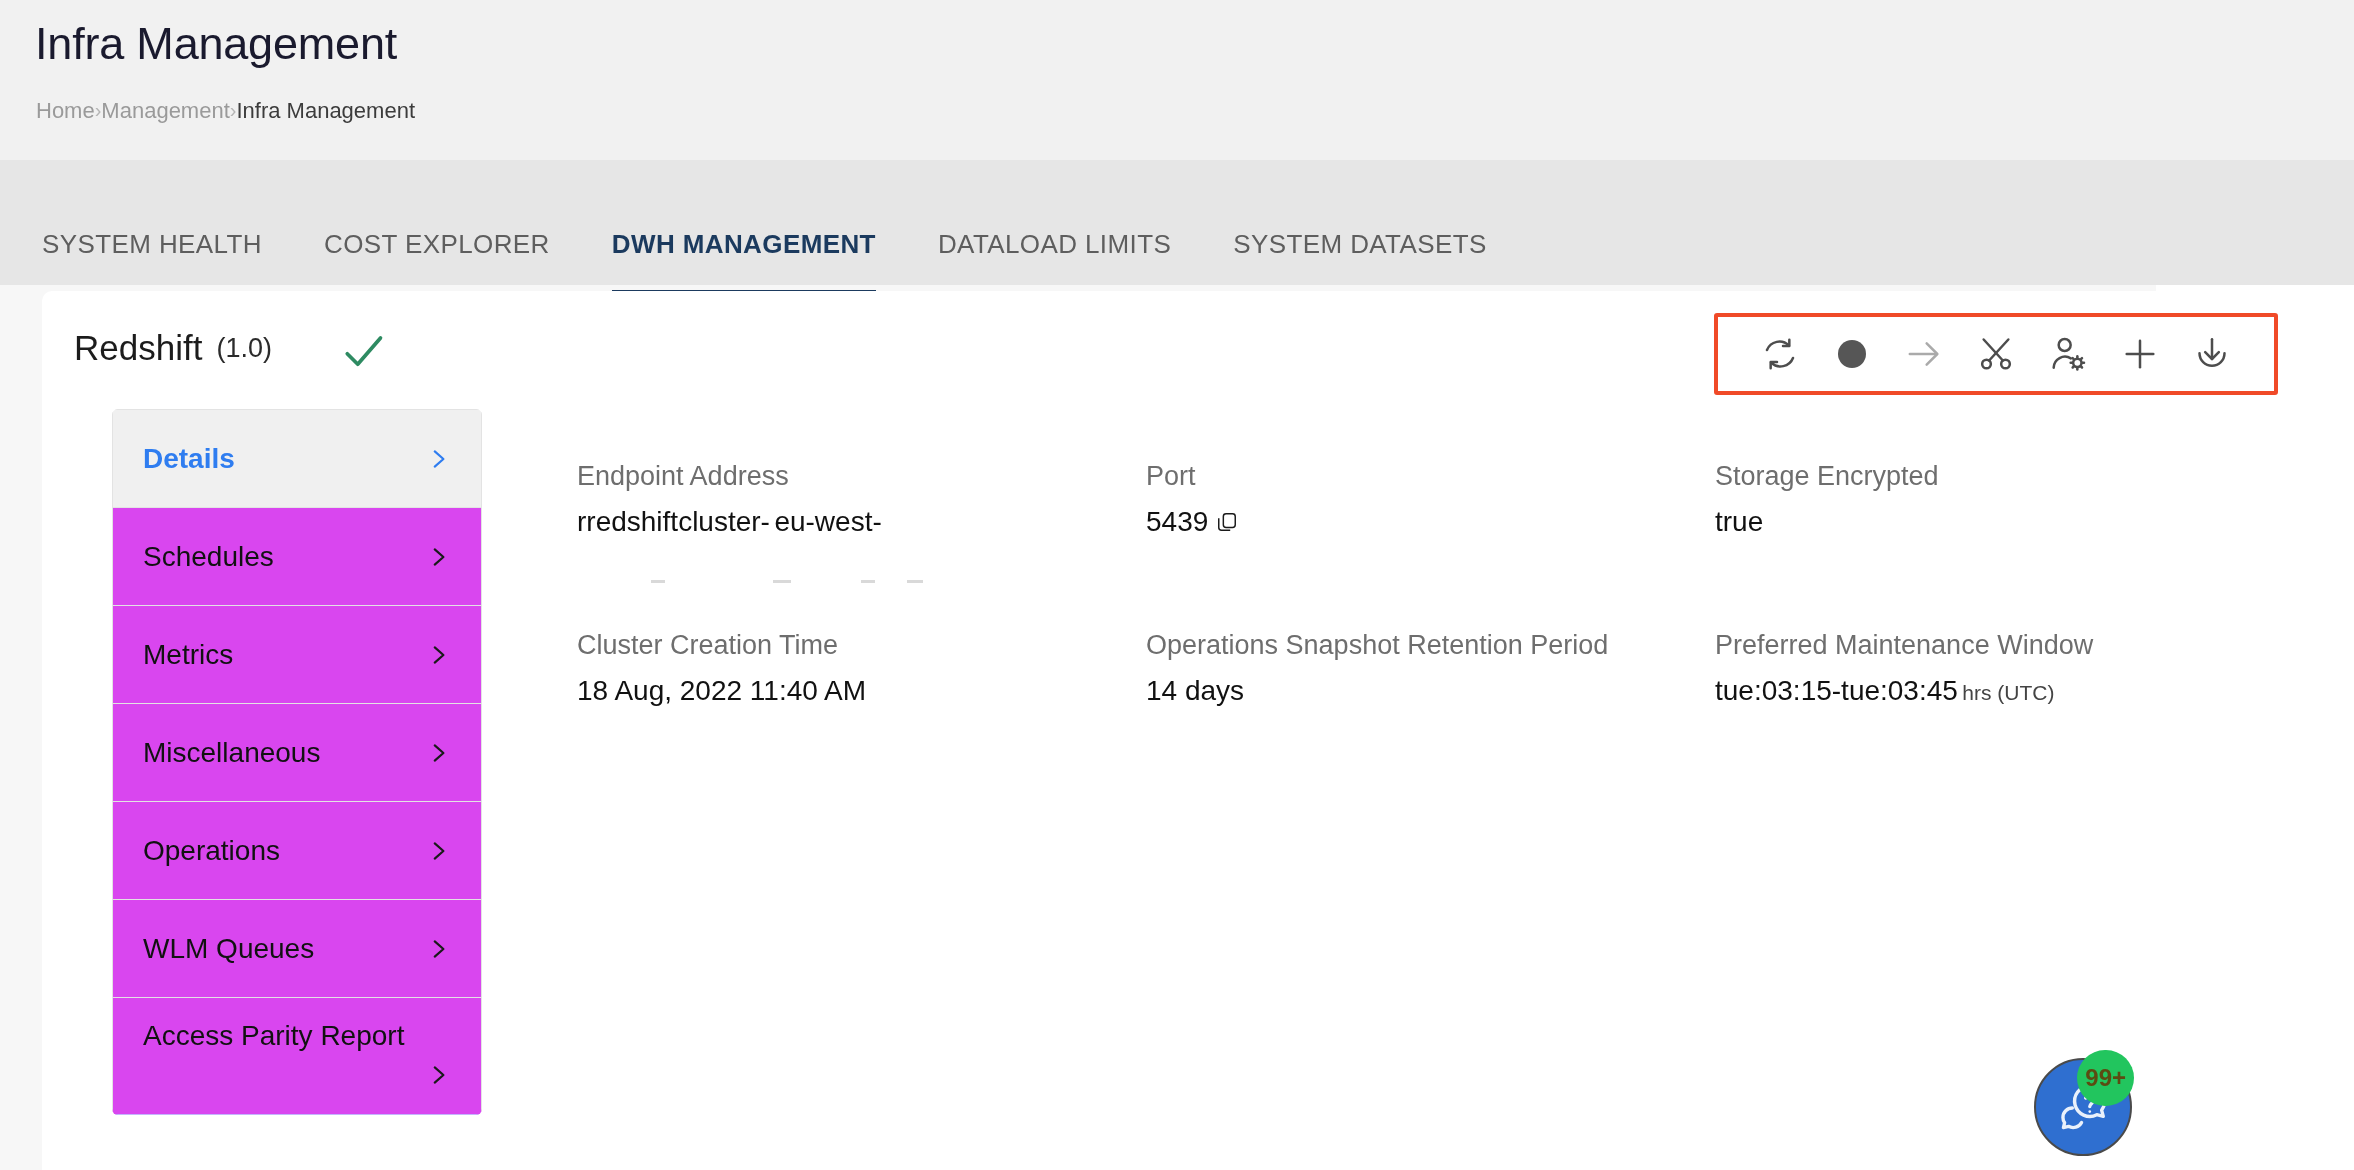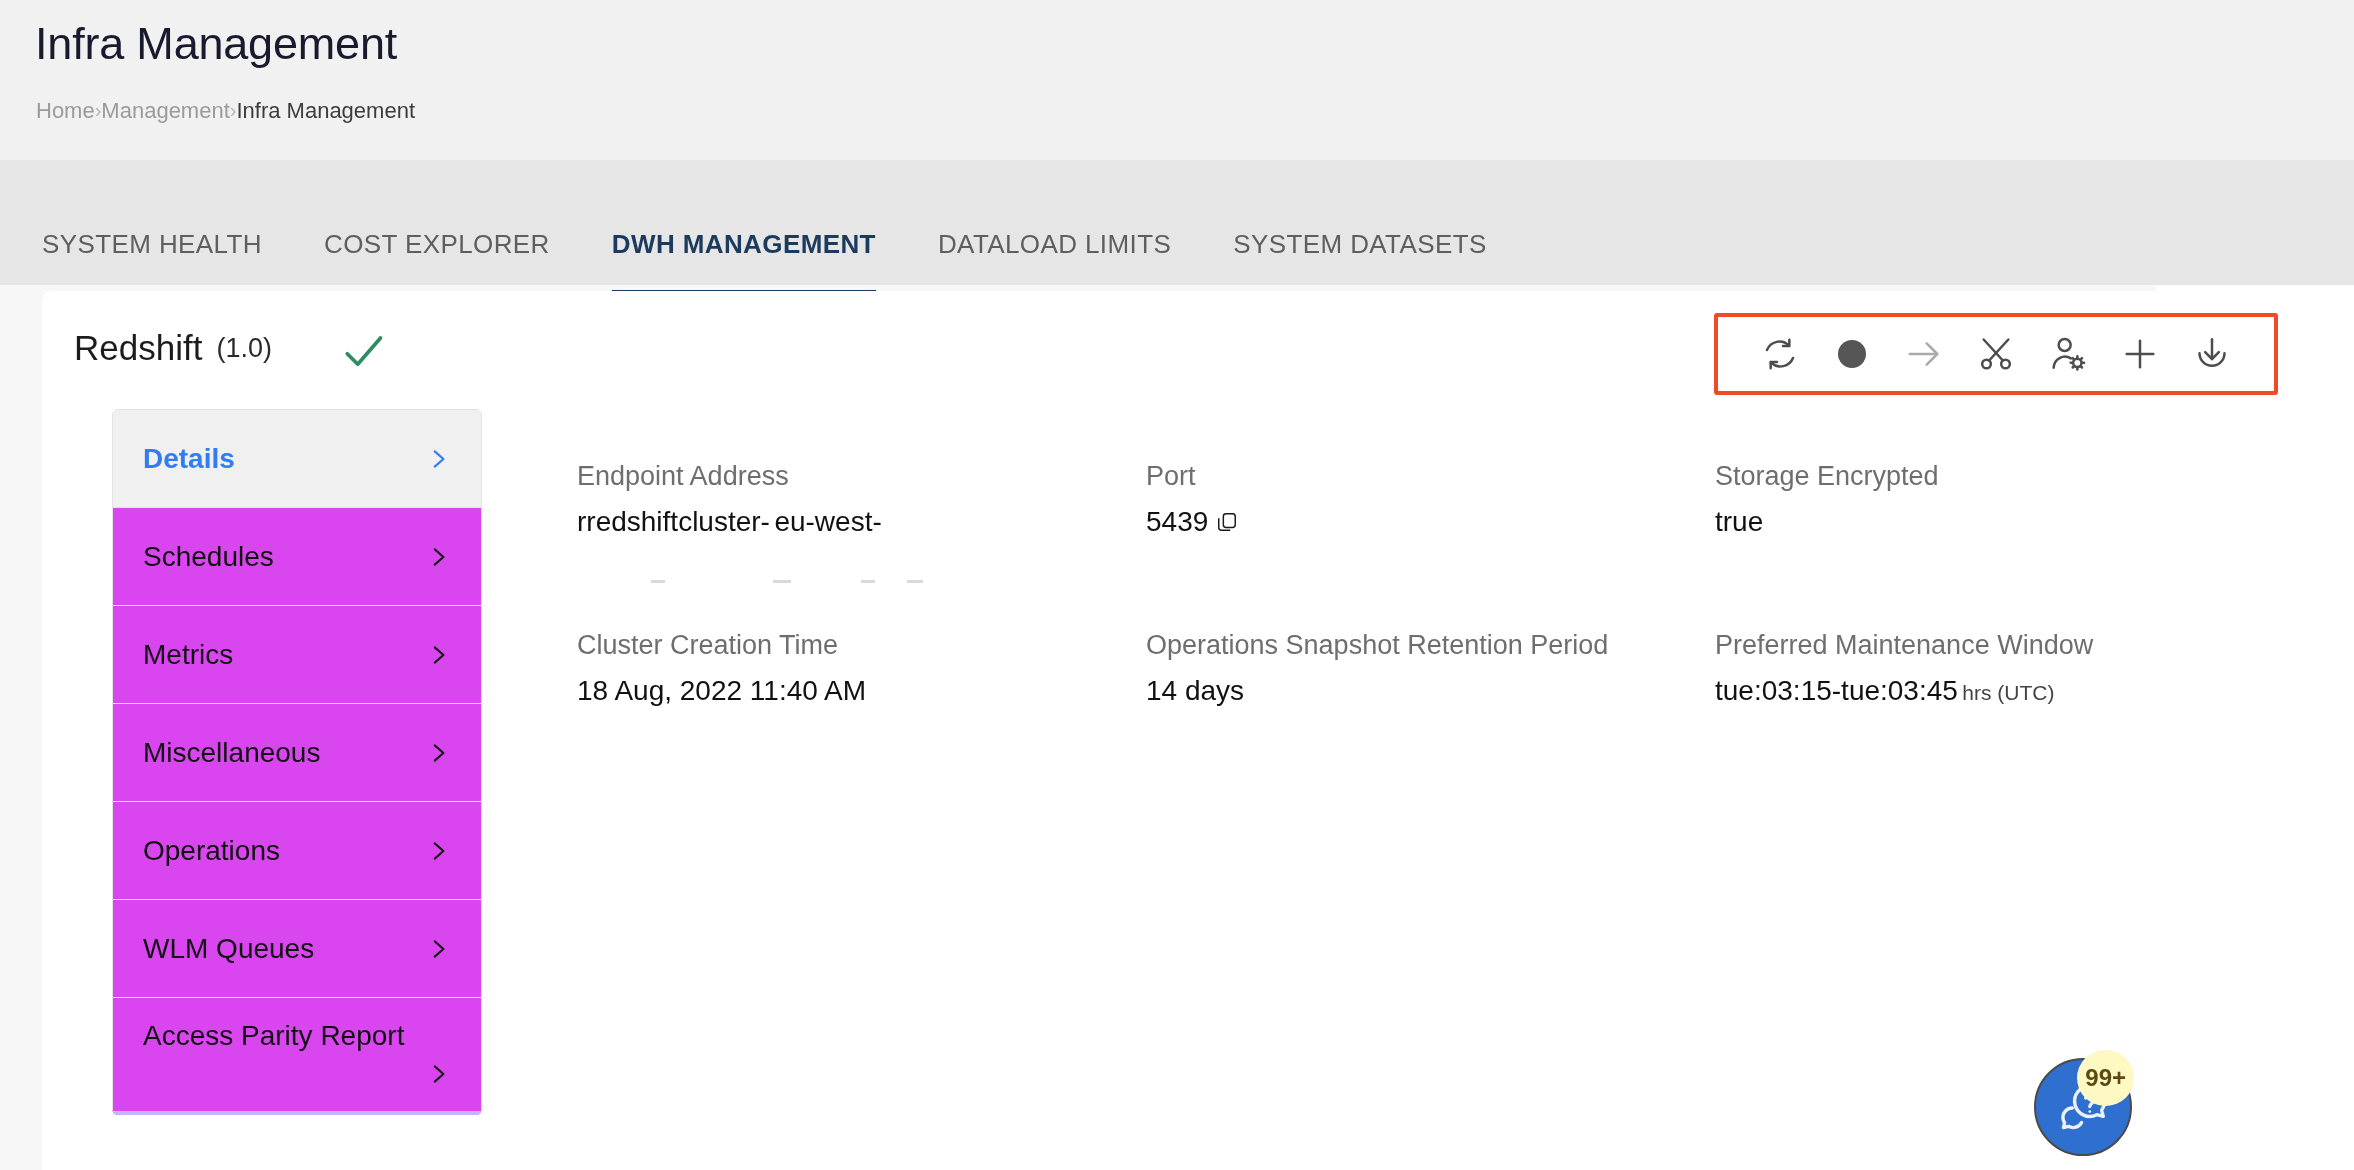--- a/index.html
+++ b/index.html
@@ -82,21 +82,21 @@
     position: absolute; left: 70px; top: 0; width: 370px;
     border-radius: 6px; overflow: hidden;
   }
   .side-item {
     position: relative; height: 98px; background: #d946ef;
     display: flex; align-items: center; justify-content: space-between;
     padding: 0 30px 0 30px;
     border: 1px solid #e3e3e3; border-bottom: none;
     font-size: 28px; color: #111111;
   }
-  .side-item:last-child { border-bottom: 4px solid #c4b5fd; }
+  .side-item:last-child { border-bottom: 1px solid #c4b5fd; }
   .side-item.active {
     background: #f0f0f0; color: #2f7df0; font-weight: 700;
   }
   .side-item.wrap { height: 118px; align-items: flex-start; padding-top: 22px; }
   .side-label { line-height: 1.12; max-width: 272px; }
   .chev { color: #1a1a1a; flex: 0 0 auto; }
   .side-item.active .chev { color: #2f7df0; }
   .side-item.wrap .chev { align-self: center; margin-top: 16px; }
 
   .content-panel {
@@ -133,21 +133,21 @@
   
   .help-fab {
     position: absolute; right: 24px; bottom: 14px;
     width: 98px; height: 98px; border-radius: 50%;
     background: #2f6fd0; border: 2px solid #4a4a4a;
     display: flex; align-items: center; justify-content: center;
   }
   .help-badge {
     position: absolute; right: -4px; top: -10px;
     min-width: 56px; height: 56px; padding: 0 8px; border-radius: 28px;
-    background: #fef9c3; color: #5c4b12;
+    background: #22c55e; color: #5c4b12;
     font-size: 24px; font-weight: 700;
     display: flex; align-items: center; justify-content: center;
   }
 </style>
 </head>
 <body>
 
 <div class="app">
 
   <div class="page-header">

